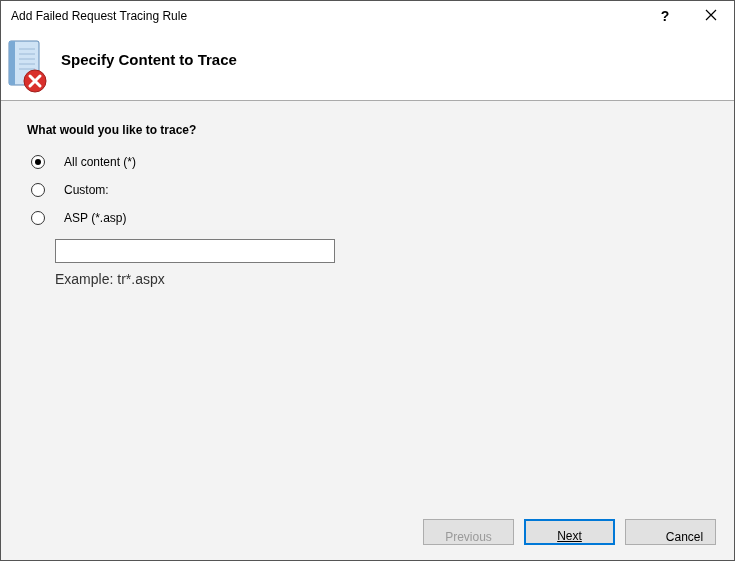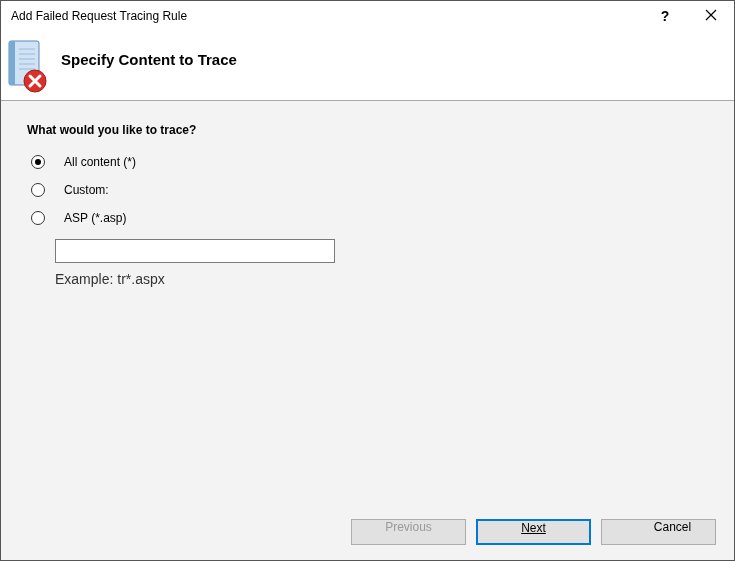--- a/index.html
+++ b/index.html
@@ -116,27 +116,27 @@
   .buttonbar {
     height: 56px;
     background: #f3f3f3;
     display: flex;
     align-items: center;
     justify-content: flex-end;
     padding: 0 18px;
     gap: 10px;
   }
   .btn {
-    width: 115px;
+    width: 91px;
     height: 26px;
     border: 1px solid #adadad;
     background: #e1e1e1;
     font-size: 12px;
     display: flex;
-    align-items: flex-start;
+    align-items: flex-end;
     justify-content: center;
     cursor: default;
   }
   .btn.disabled {
     color: #9a9a9a;
     background: #e1e1e1;
   }
   .btn.primary {
     border: 2px solid #0078d7;
     background: #e1e1e1;

